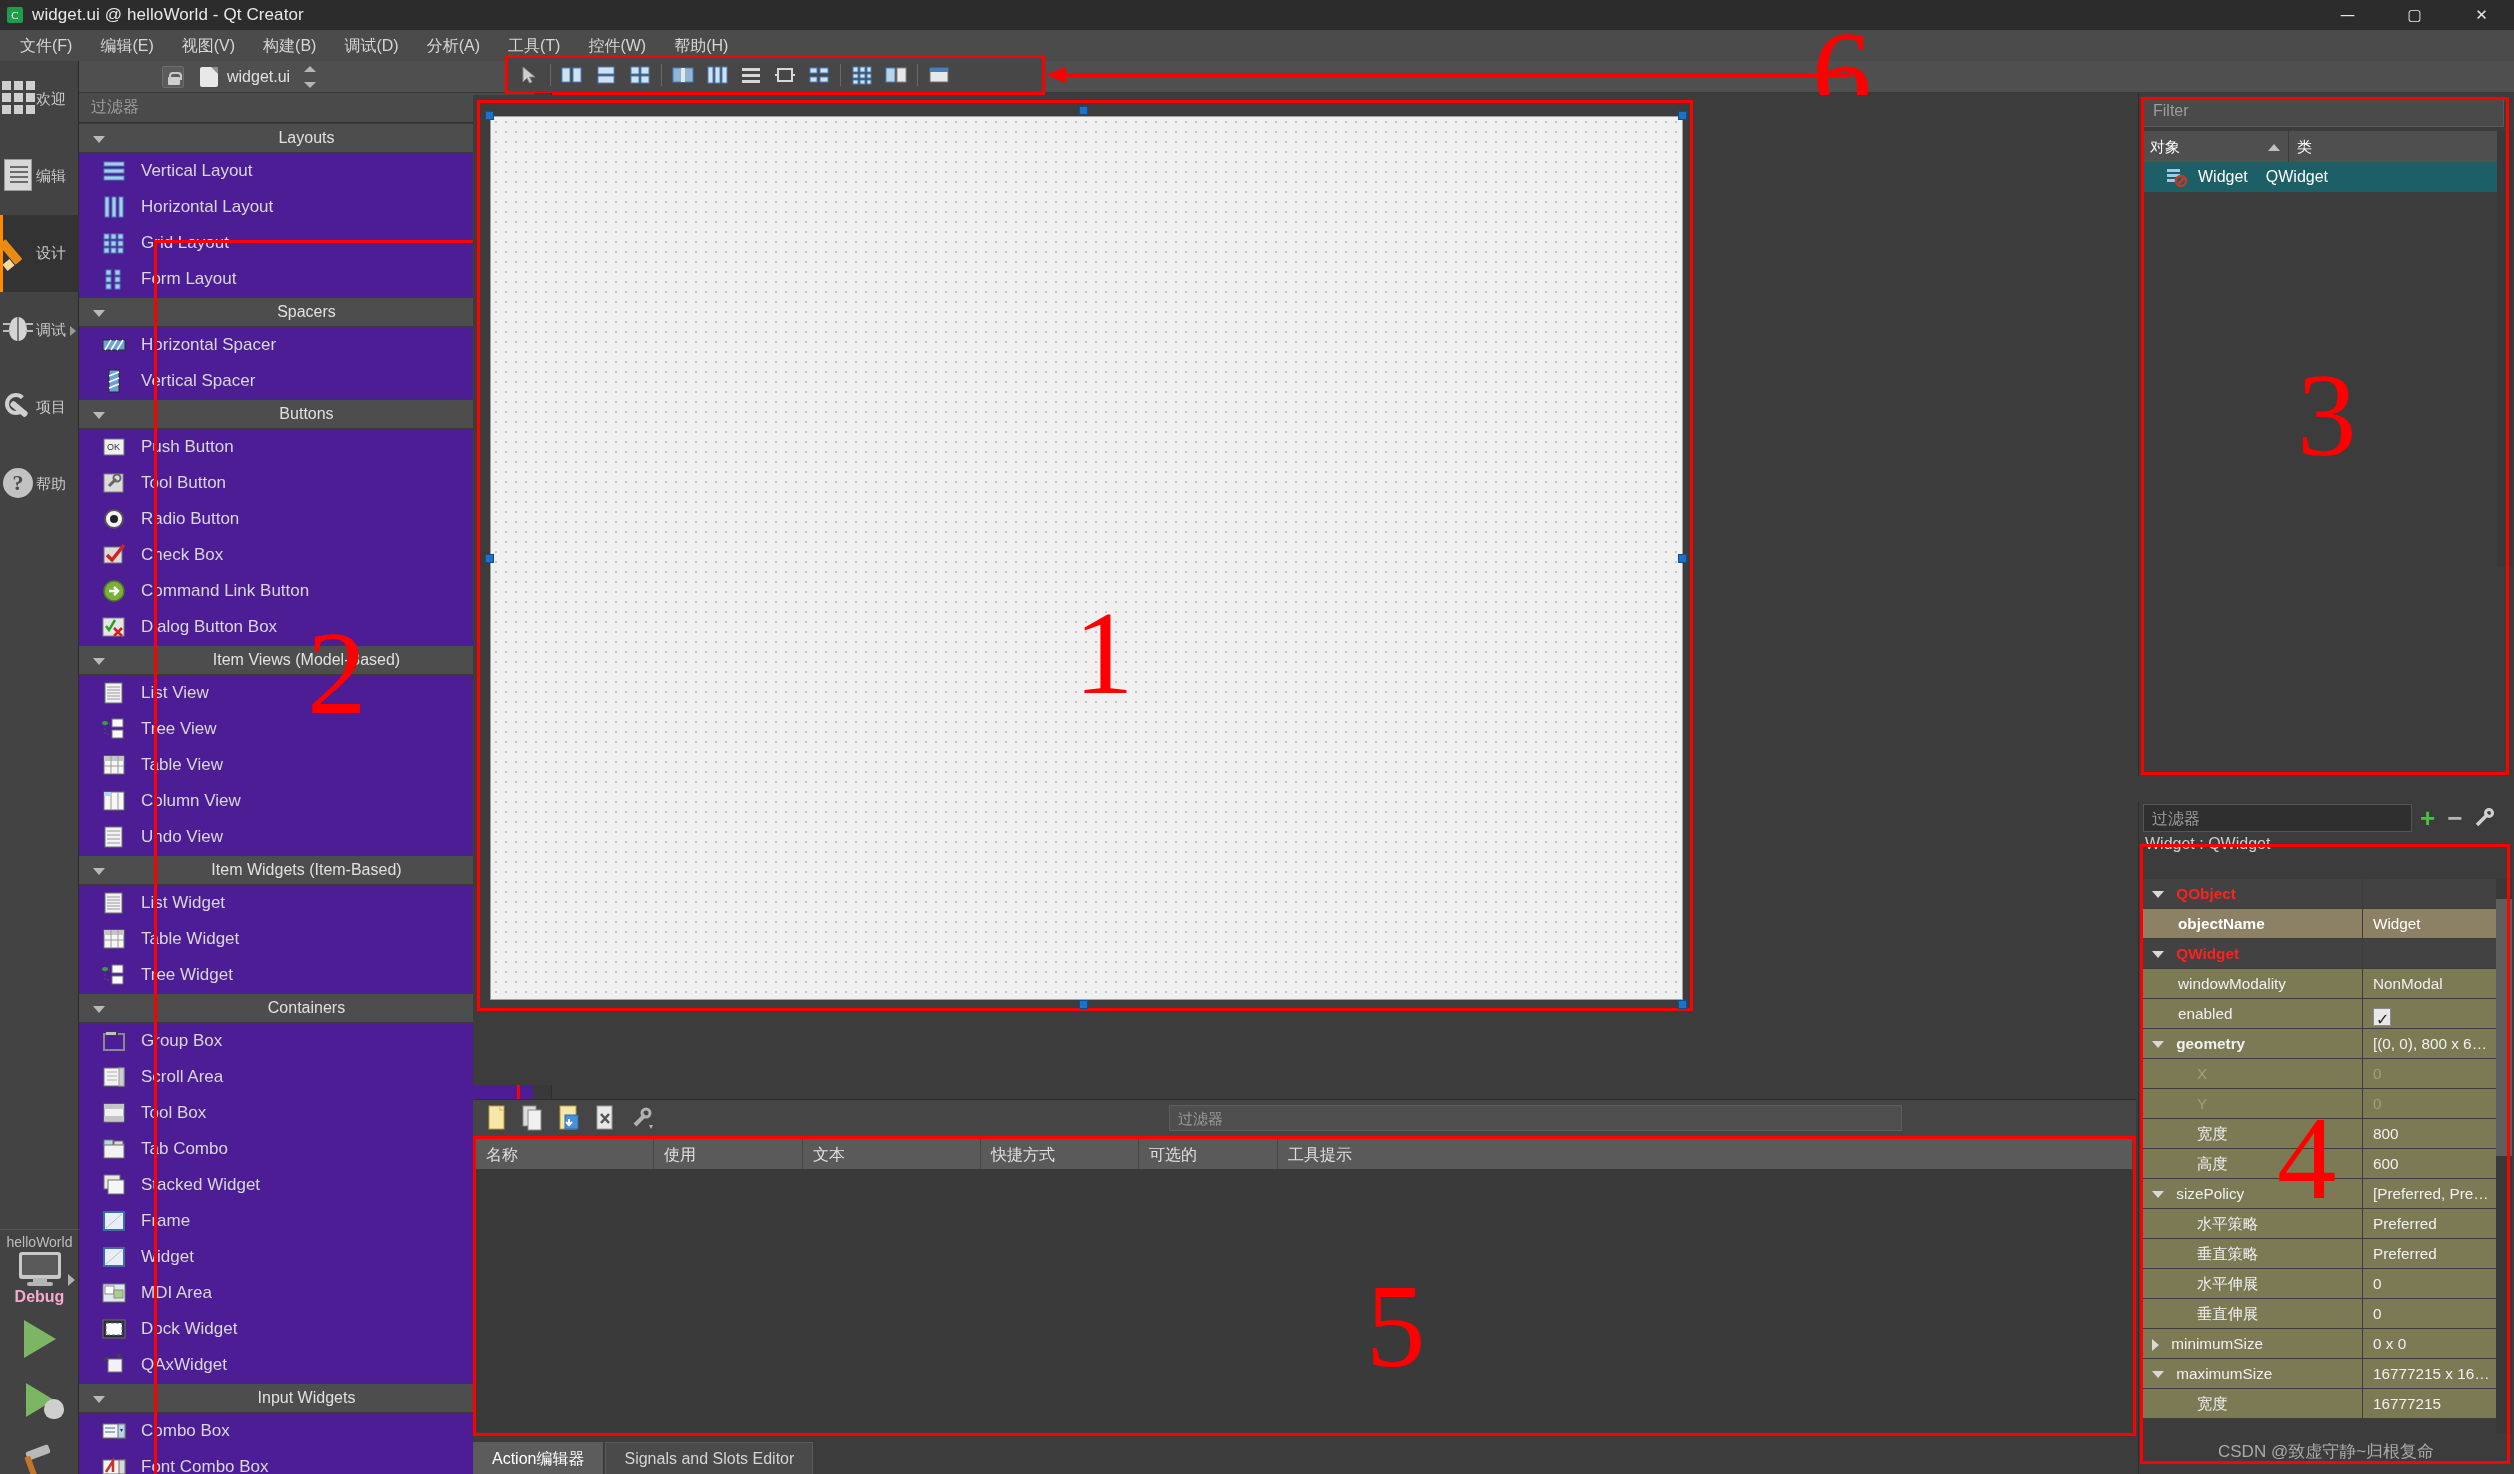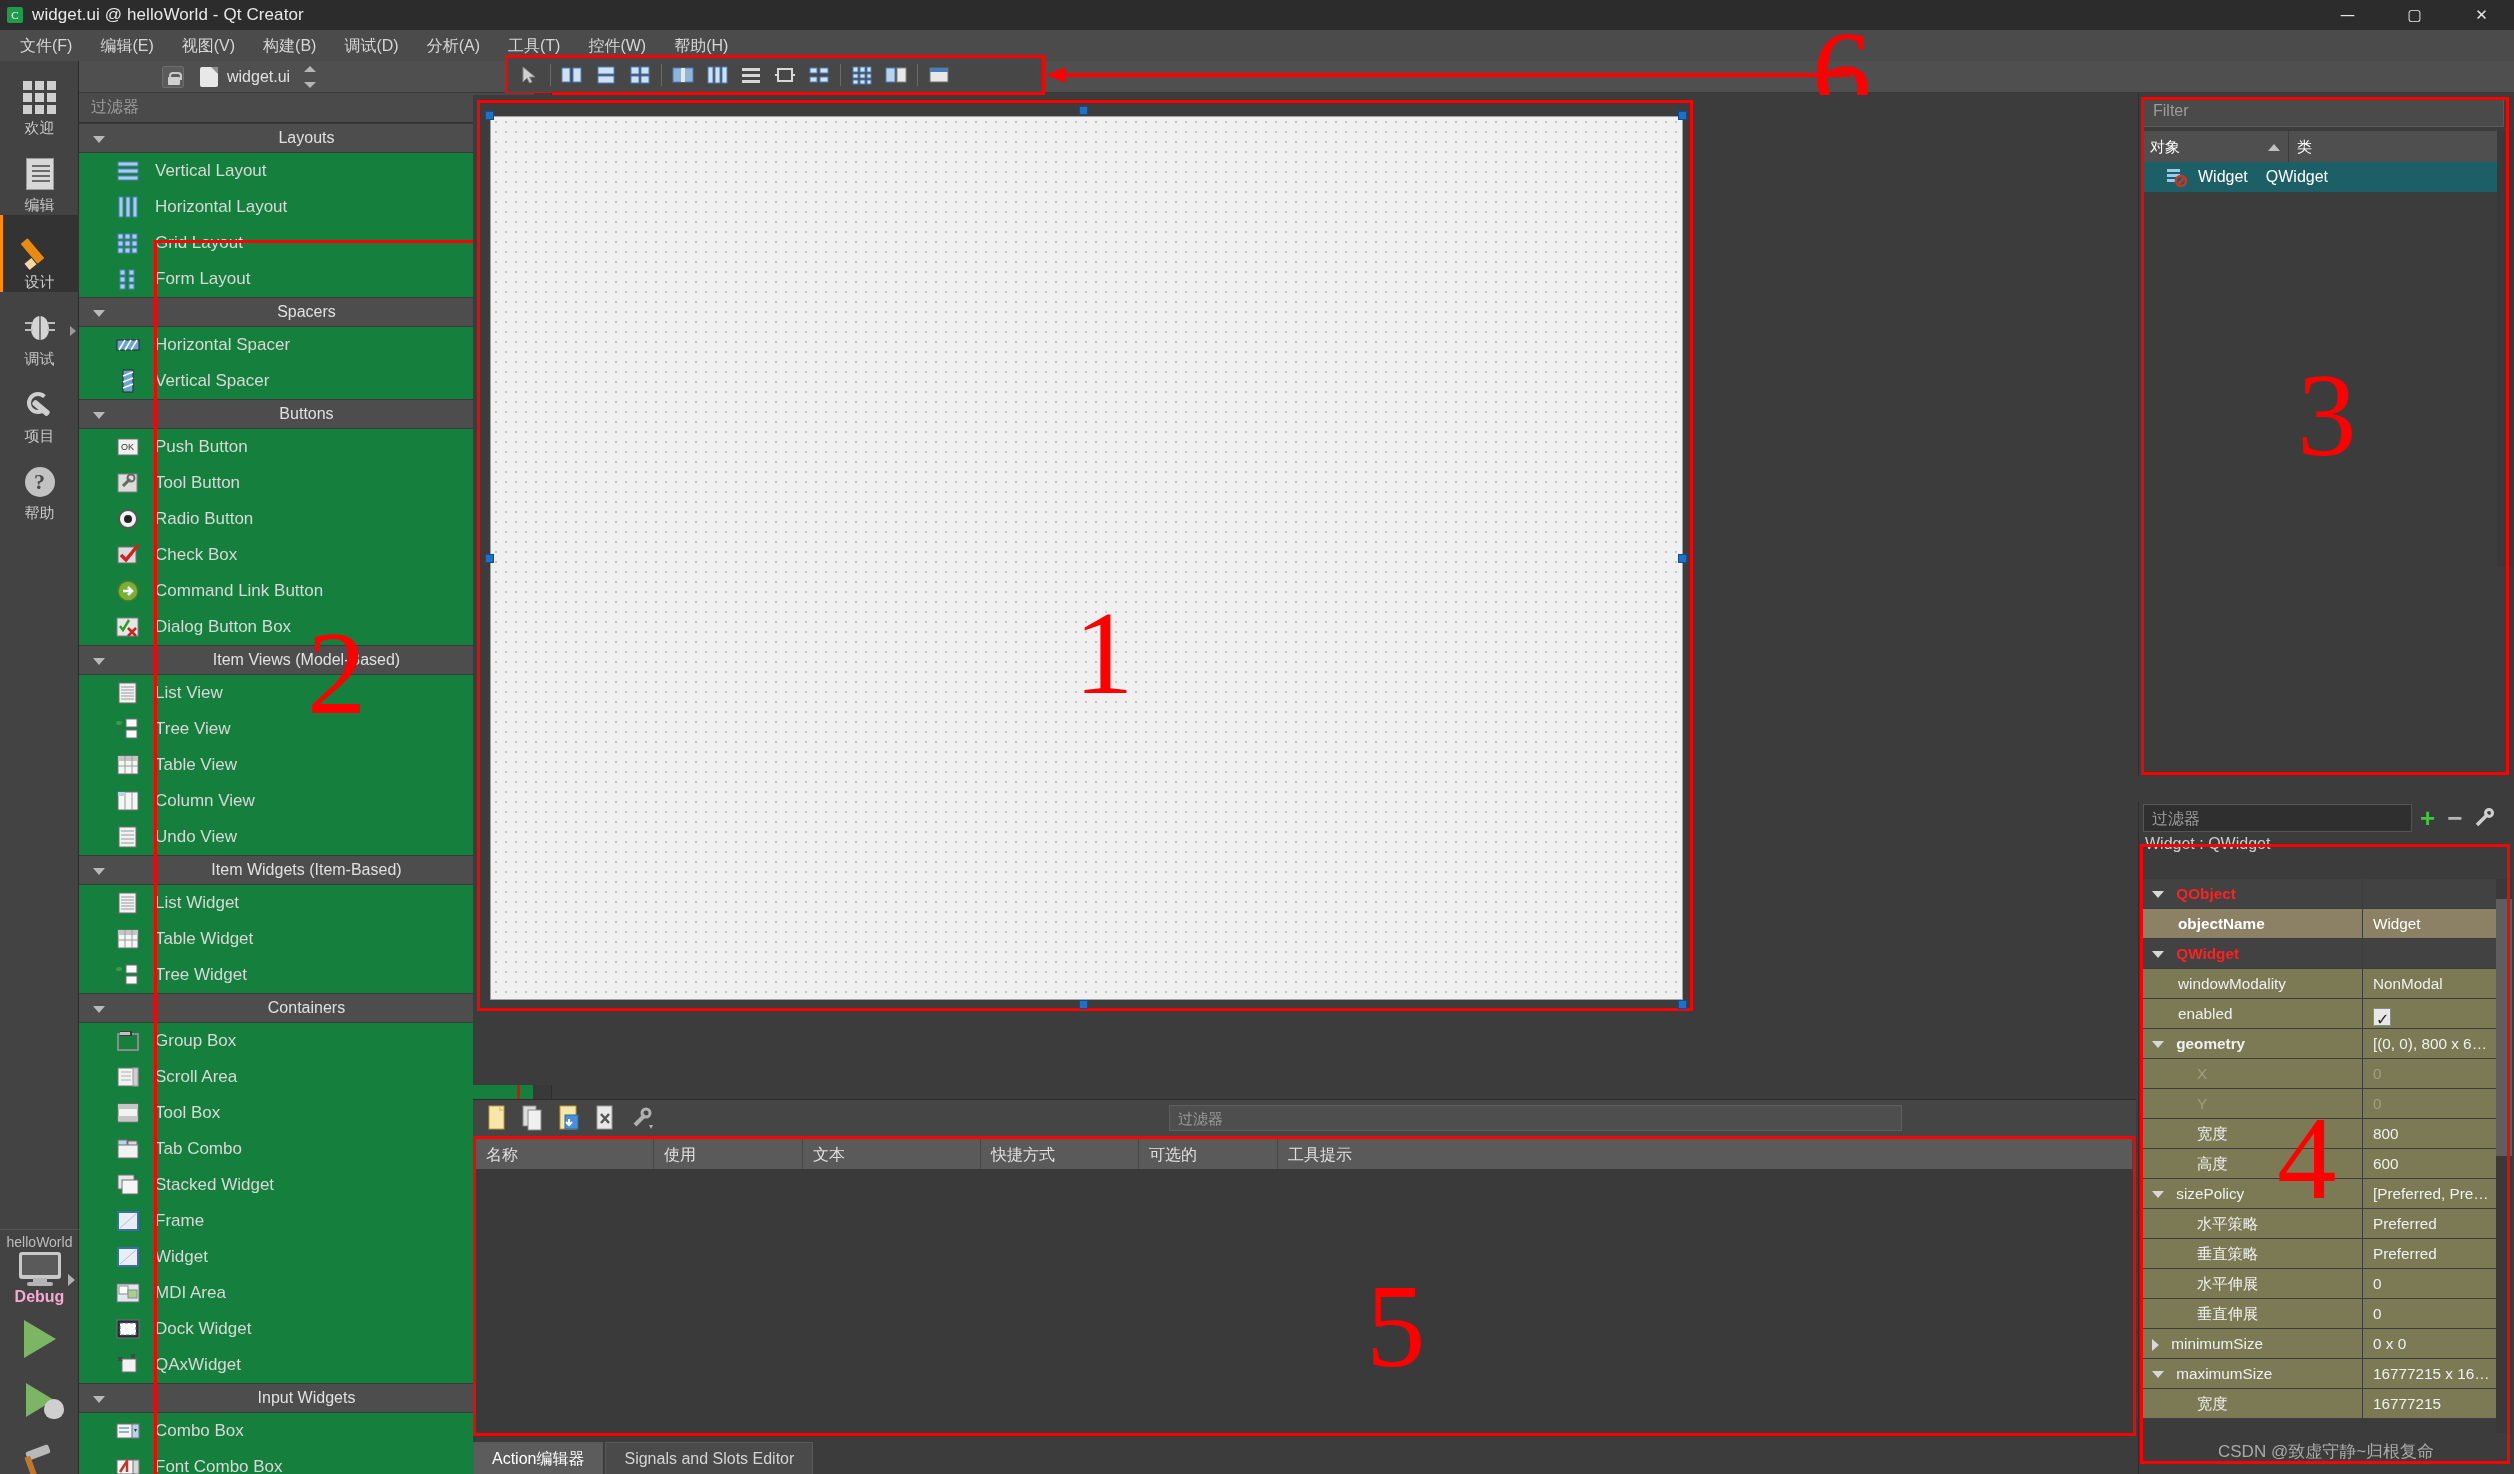--- a/index.html
+++ b/index.html
@@ -47,21 +47,21 @@
     padding: 4px 14px; color:#d6d6d6; font-size:16px; white-space:nowrap;
   }
 
   
   .modebar {
     position:absolute; left:0; top:61px; width:79px; height:1413px;
     background:#434343; border-right:1px solid #2a2a2a;
   }
   .mode-item {
     width:79px; height:77px;
-    display:flex; flex-direction:column; align-items:center; justify-content:flex-end;
+    display:flex; flex-direction:row; align-items:center; justify-content:flex-start;
     color:#c9c9c9; font-size:15px; position:relative;
   }
   .mode-item.active { background:#333333; }
   .mode-item.active::before {
     content:''; position:absolute; left:0; top:0; width:3px; height:100%;
     background:#ff8c00;
   }
   .mode-glyph { width:36px; height:36px; margin-bottom:4px; display:flex; align-items:center; justify-content:center; }
   .mode-label { font-size:15px; }
   .mode-arrow {
@@ -236,22 +236,22 @@
   .wb-group {
     height:30px; background:#4d4d4d; color:#e0e0e0; font-size:16px;
     display:flex; align-items:center; justify-content:center; position:relative;
     border-top:1px solid #3a3a3a; border-bottom:1px solid #3a3a3a;
   }
   .wb-group .caret {
     position:absolute; left:14px; top:12px;
     width:0;height:0;border-left:6px solid transparent;border-right:6px solid transparent;border-top:7px solid #b9b9b9;
   }
   .wb-row {
-    height:36px; display:flex; align-items:center; padding-left:36px;
-    color:#d8d8d8; font-size:17px; background:#15803d;
+    height:36px; display:flex; align-items:center; padding-left:22px;
+    color:#d8d8d8; font-size:17px; background:#4c1d95;
   }
   .wb-ico { width:26px;height:26px;margin-right:14px;flex:none;position:relative; }
   .wb-scroll {
     position:absolute; right:0; top:30px; width:18px; height:1351px; background:#393939;
   }
   .wb-scroll-thumb { position:absolute; left:1px; top:26px; width:16px; height:693px; background:#5e5e5e; border-radius:1px; }
   .wb-scroll-up, .wb-scroll-dn {
     position:absolute; left:0; width:18px;height:24px; background:#4a4a4a;
     display:flex;align-items:center;justify-content:center;
   }

